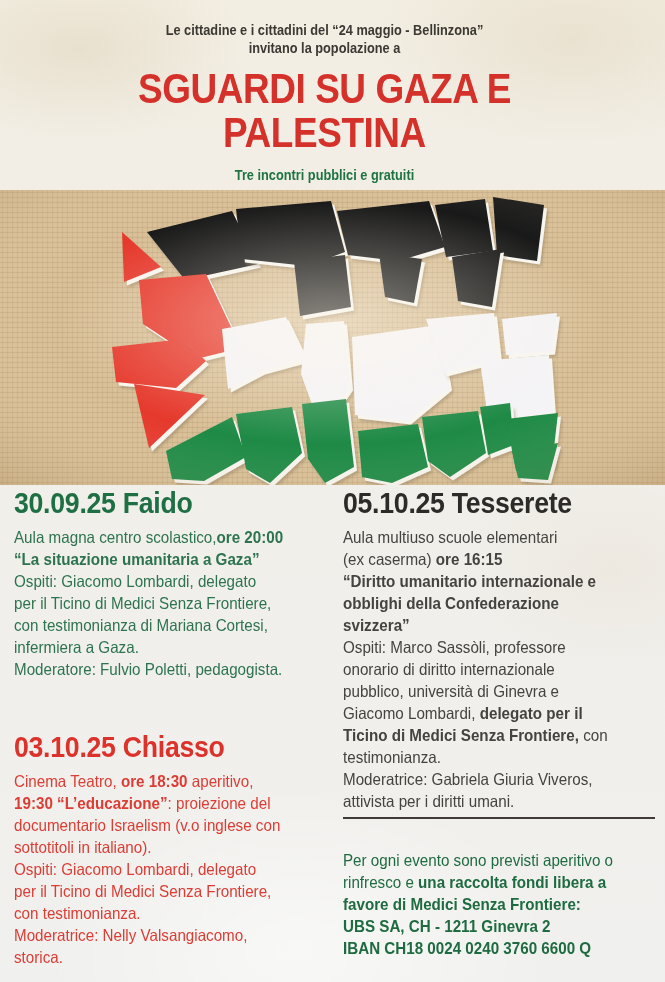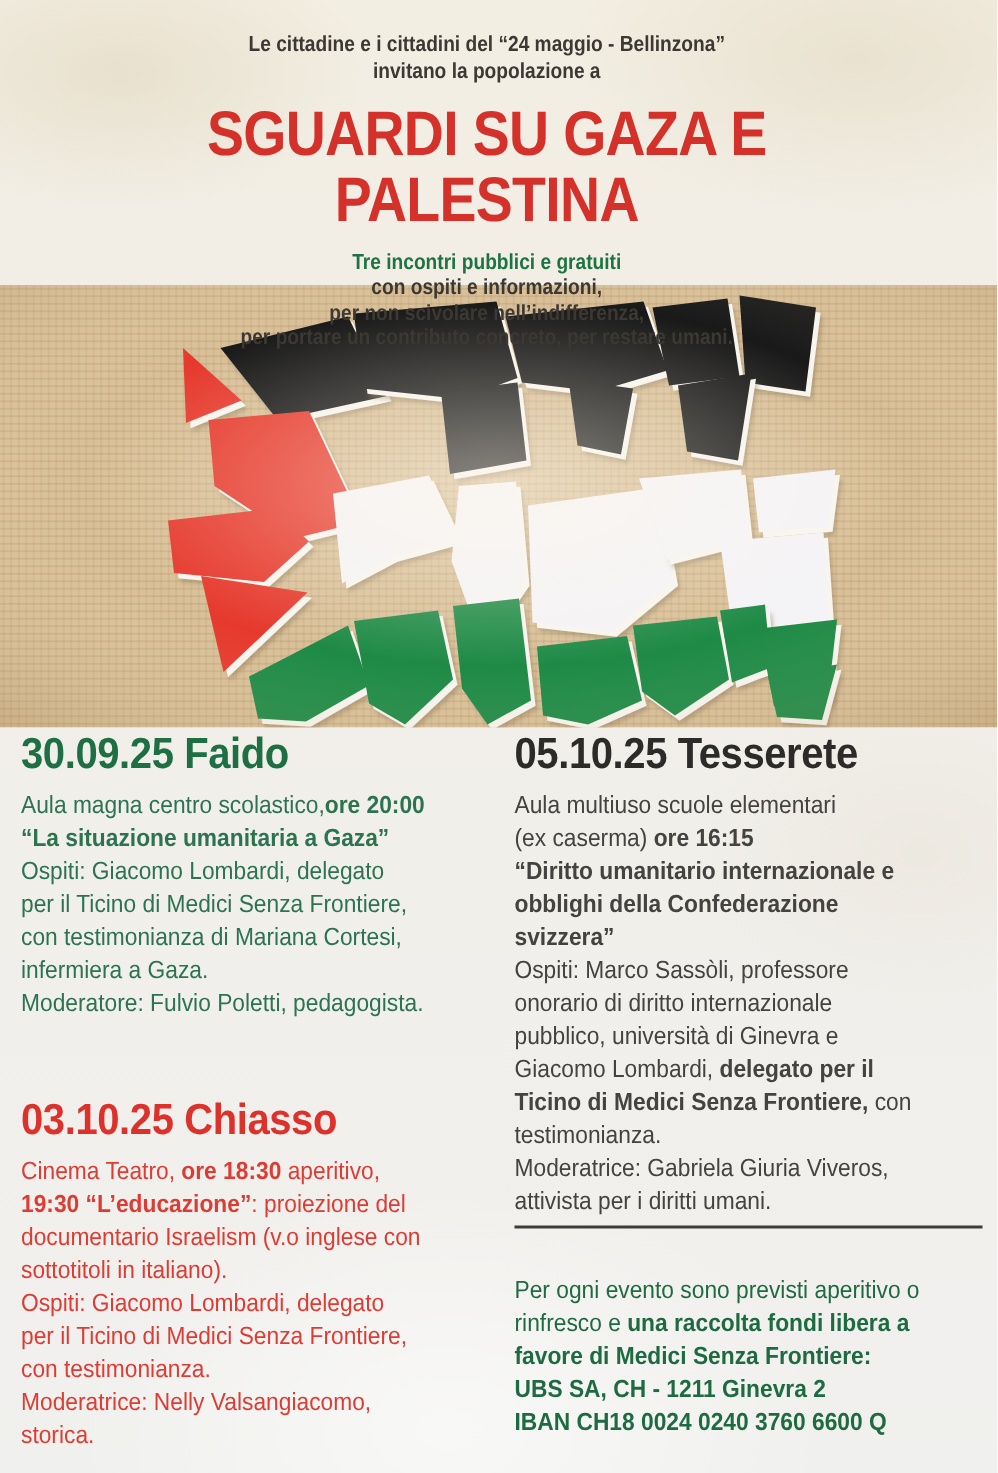--- a/index.html
+++ b/index.html
@@ -40,25 +40,20 @@
 </head>
 <body>
 
 <div class="poster">
 
   <header>
     <div class="invite cond">Le cittadine e i cittadini del “24 maggio - Bellinzona”</div>
     <div class="invite cond">invitano la popolazione a</div>
     <h1 class="title cond">SGUARDI SU GAZA E PALESTINA</h1>
     <div class="tagline cond">Tre incontri pubblici e gratuiti</div>
-    <div id="intro-lines">
-        <div class="intro-line cond">con ospiti e informazioni,</div>
-        <div class="intro-line cond">per non scivolare nell’indifferenza,</div>
-        <div class="intro-line cond">per portare un contributo concreto, per restare umani.</div>
-      </div>
   </header>
 
   <svg class="flag" viewBox="0 0 665 295" xmlns="http://www.w3.org/2000/svg" aria-hidden="true">
     <defs>
       <filter id="ds" x="-20%" y="-20%" width="140%" height="140%">
         <feDropShadow dx="1.5" dy="2.5" stdDeviation="1.5" flood-color="#8a7352" flood-opacity="0.45"></feDropShadow>
       </filter>
       <pattern id="weave" width="5" height="5" patternUnits="userSpaceOnUse">
         <path d="M0 2.5 H5" stroke="rgba(125,95,55,0.14)" stroke-width="1.2"></path>
         <path d="M2.5 0 V5" stroke="rgba(125,95,55,0.10)" stroke-width="1.2"></path>

